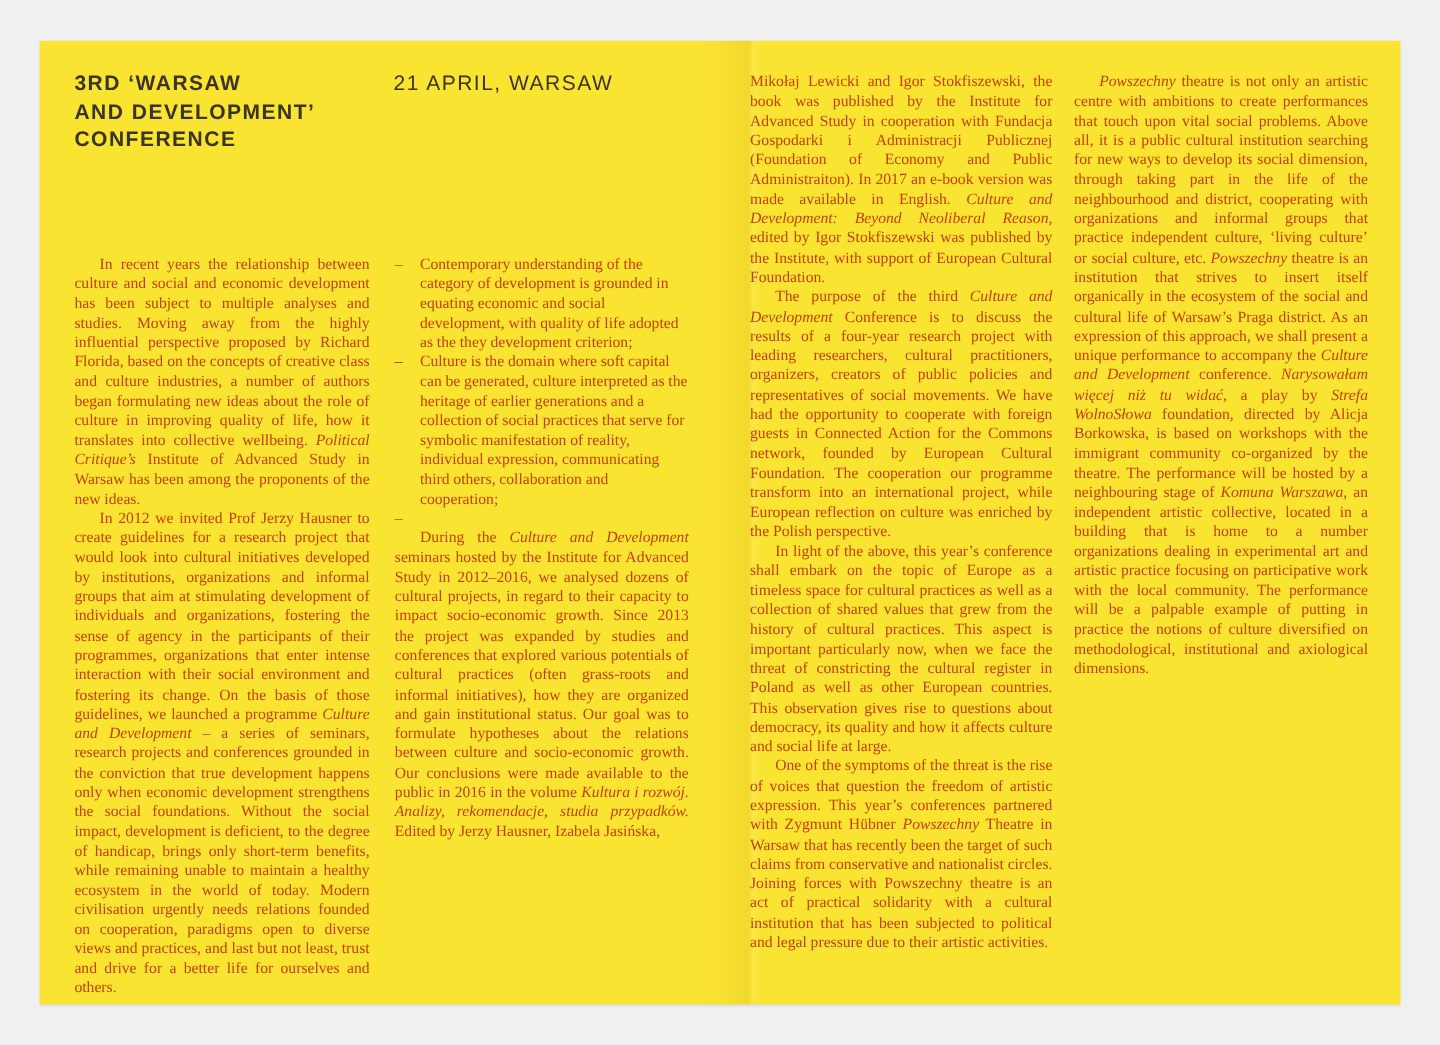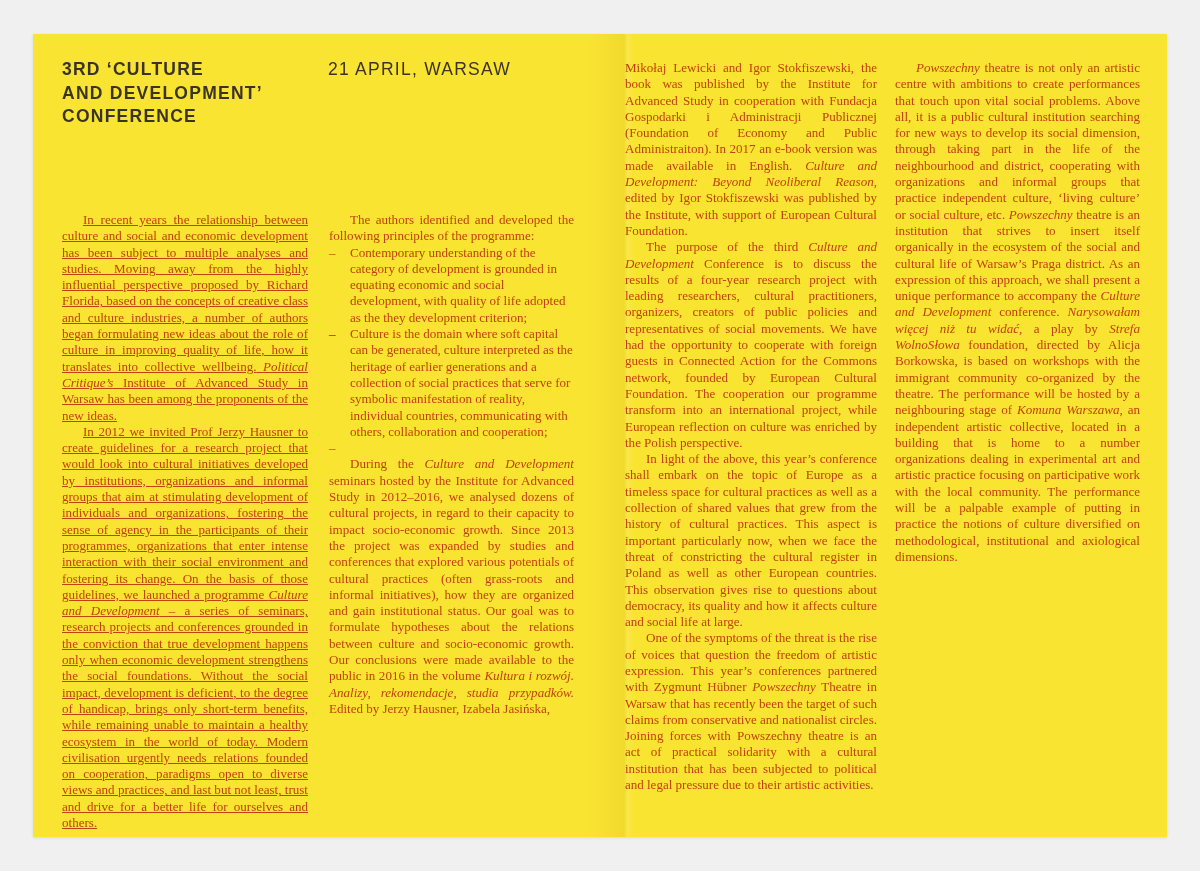--- a/index.html
+++ b/index.html
@@ -67,21 +67,21 @@
     position: absolute;
     top: 178px;
     font-size: 13.05px;
     line-height: 16.3px;
     color: #c2410c;
     text-align: justify;
     -webkit-hyphens: none;
     hyphens: none;
     word-spacing: -0.1px;
   }
-  #col1 { left: 29px;   width: 246px; text-decoration: underline; }
+  #col1 { left: 29px;   width: 246px; }
   #col2 { left: 296px;  width: 245px; }
   #col3 { left: 592px;  width: 252px; top: 26px; }
   #col4 { left: 862px;  width: 245px; top: 26px; font-family: Liberation Serif, serif; }
 
   .col p {
     margin: 0;
     text-indent: 21px;
   }
   .col p.noindent { text-indent: 0; }
 
@@ -106,37 +106,36 @@
   i, em { font-style: italic; }
 </style>
 </head>
 <body>
 
 <div id="spread">
 
   <div id="gutter"></div>
 
   <div id="header">
-    <h1 class="head-title">3RD ‘CULTURE
+    <h1 class="head-title">3RD ‘WARSAW
 AND DEVELOPMENT’
 CONFERENCE</h1>
     <div class="head-date">21 APRIL, WARSAW</div>
   </div>
 
   <div class="col" id="col1">
     <p><span>In recent years the relationship between culture and social and economic development has been subject to multiple analyses and studies. Moving away from the highly influential perspective proposed by Richard Florida, based on the concepts of creative class and culture industries, a number of authors began formulating new ideas about the role of culture in improving quality of life, how it translates into collective wellbeing.</span> <i>Political Critique’s</i><span> Institute of Advanced Study in Warsaw has been among the proponents of the new ideas.</span></p>
     <p><span>In 2012 we invited Prof Jerzy Hausner to create guidelines for a research project that would look into cultural initiatives developed by institutions, organizations and informal groups that aim at stimulating development of individuals and organizations, fostering the sense of agency in the participants of their programmes, organizations that enter intense interaction with their social environment and fostering its change. On the basis of those guidelines, we launched a programme </span><i>Culture and Development</i><span> – a series of seminars, research projects and conferences grounded in the conviction that true development happens only when economic development strengthens the social foundations. Without the social impact, development is deficient, to the degree of handicap, brings only short-term benefits, while remaining unable to maintain a healthy ecosystem in the world of today. Modern civilisation urgently needs relations founded on cooperation, paradigms open to diverse views and practices, and last but not least, trust and drive for a better life for ourselves and others.</span></p>
   </div>
 
   <div class="col" id="col2">
-    <p>The authors identified and developed the following principles of the programme:</p>
     <ul class="principles">
       <li><span class="dash">–</span><span>Contemporary understanding of the category of development is grounded in equating economic and social development, with quality of life adopted as the they development criterion;</span></li>
       <li><span class="dash">–</span></li>
-      <li><span class="dash">–</span><span>Culture is the domain where soft capital can be generated, culture interpreted as the heritage of earlier generations and a collection of social practices that serve for symbolic manifestation of reality, individual countries, communicating with others, collaboration and cooperation;</span></li>
+      <li><span class="dash">–</span><span>Culture is the domain where soft capital can be generated, culture interpreted as the heritage of earlier generations and a collection of social practices that serve for symbolic manifestation of reality, individual expression, communicating third others, collaboration and cooperation;</span></li>
       <li><span class="dash">–</span></li>
     </ul>
     <p style="margin-top:16.3px"><span>During the </span><i>Culture and Development</i><span> seminars hosted by the Institute for Advanced Study in 2012–2016, we analysed dozens of cultural projects, in regard to their capacity to impact socio-economic growth. Since 2013 the project was expanded by studies and conferences that explored various potentials of cultural practices (often grass-roots and informal initiatives), how they are organized and gain institutional status. Our goal was to formulate hypotheses about the relations between culture and socio-economic growth. Our conclusions were made available to the public in 2016 in the volume </span><i>Kultura i rozwój. Analizy, rekomendacje, studia przypadków.</i><span> Edited by Jerzy Hausner, Izabela Jasińska,</span></p>
   </div>
 
   <div class="col" id="col3">
     <p class="noindent"><span>Mikołaj Lewicki and Igor Stokfiszewski, the book was published by the Institute for Advanced Study in cooperation with Fundacja Gospodarki i Administracji Publicznej (Foundation of Economy and Public Administraiton). In 2017 an e-book version was made available in English. </span><i>Culture and Development: Beyond Neoliberal Reason</i><span>, edited by Igor Stokfiszewski was published by the Institute, with support of European Cultural Foundation.</span></p>
     <p><span>The purpose of the third </span><i>Culture and Development</i><span> Conference is to discuss the results of a four-year research project with leading researchers, cultural practitioners, organizers, creators of public policies and representatives of social movements. We have had the opportunity to cooperate with foreign guests in Connected Action for the Commons network, founded by European Cultural Foundation. The cooperation our programme transform into an international project, while European reflection on culture was enriched by the Polish perspective.</span></p>
     <p>In light of the above, this year’s conference shall embark on the topic of Europe as a timeless space for cultural practices as well as a collection of shared values that grew from the history of cultural practices. This aspect is important particularly now, when we face the threat of constricting the cultural register in Poland as well as other European countries. This observation gives rise to questions about democracy, its quality and how it affects culture and social life at large.</p>
     <p><span>One of the symptoms of the threat is the rise of voices that question the freedom of artistic expression. This year’s conferences partnered with Zygmunt Hübner </span><i>Powszechny</i><span> Theatre in Warsaw that has recently been the target of such claims from conservative and nationalist circles. Joining forces with Powszechny theatre is an act of practical solidarity with a cultural institution that has been subjected to political and legal pressure due to their artistic activities.</span></p>

